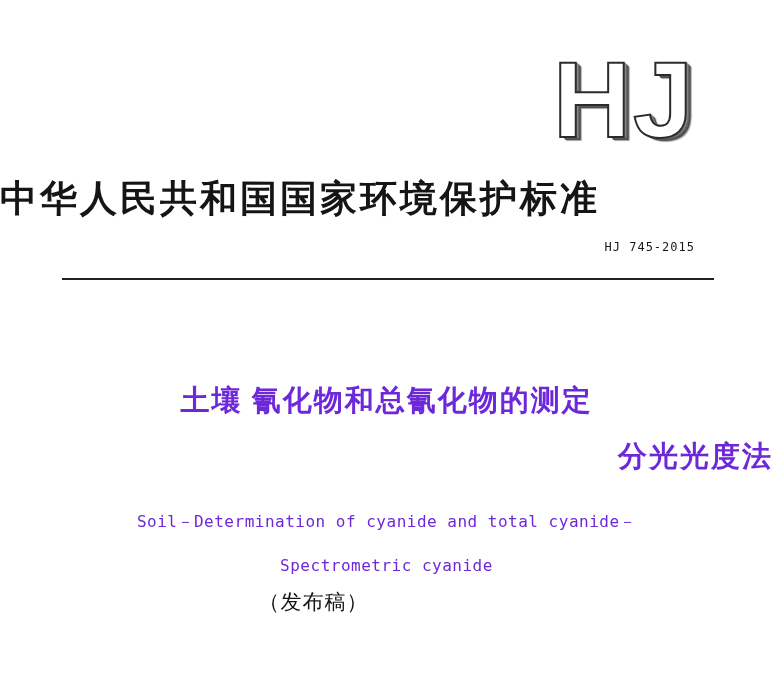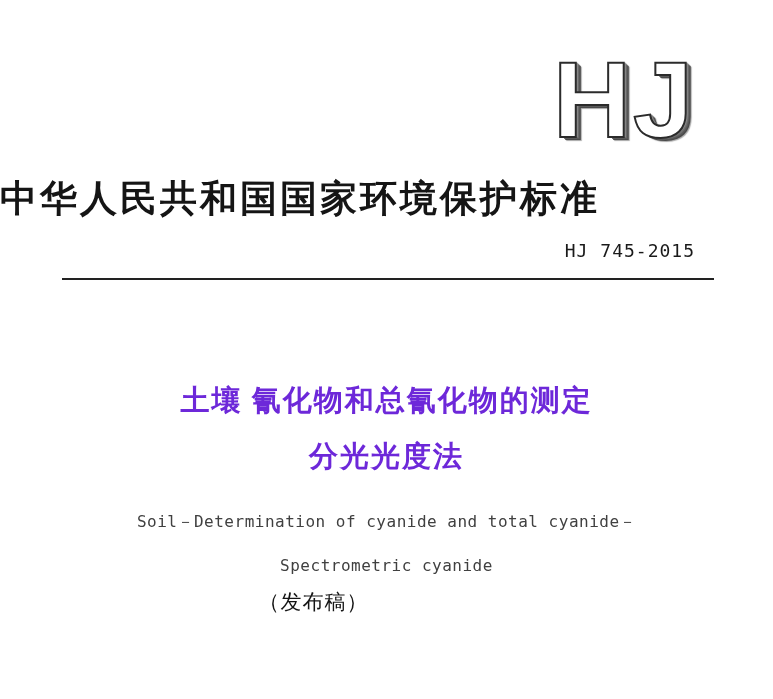--- a/index.html
+++ b/index.html
@@ -59,21 +59,21 @@
     letter-spacing: 3px;
     color: #151515;
   }
 
   
   .std-number {
     position: absolute;
     top: 240px;
     right: 78px;
     font-family: "DejaVu Sans Mono", monospace;
-    font-size: 18px;
+    font-size: 12px;
     letter-spacing: 1px;
     color: #1a1a1a;
   }
 
   
   .rule {
     position: absolute;
     top: 278px;
     left: 62px;
     width: 652px;
@@ -90,34 +90,35 @@
     text-align: center;
     font-family: "Liberation Serif", serif;
     font-size: 29px;
     font-weight: bold;
     letter-spacing: 2px;
     line-height: 56px;
     color: #6d28d9;
   }
   .doc-title .line2 {
     display: block;
+    text-align: right;
   }
 
   
   .en-title {
     position: absolute;
     top: 500px;
     left: 0;
     width: 773px;
     text-align: center;
     font-family: "DejaVu Sans Mono", monospace;
     font-size: 16px;
     letter-spacing: 0.5px;
     line-height: 44px;
-    color: #404040;
+    color: #6d28d9;
   }
   .en-title .line2 {
     display: block;
   }
 
   
   .release {
     position: absolute;
     top: 588px;
     left: 0;

